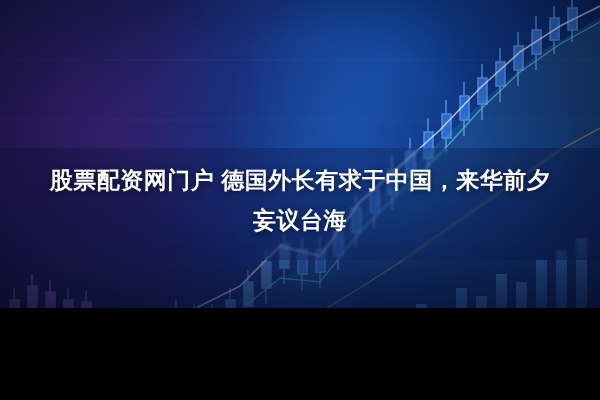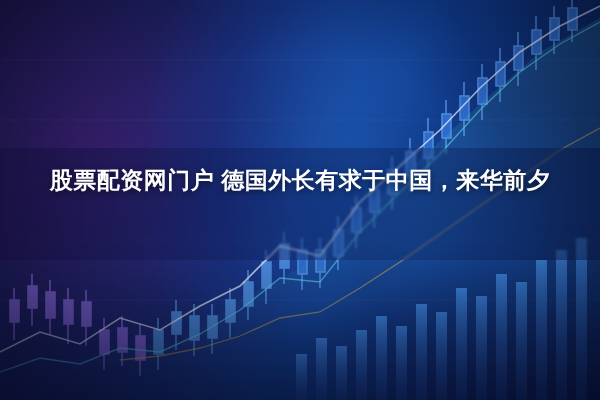--- a/index.html
+++ b/index.html
@@ -3,21 +3,21 @@
 <meta charset="utf-8">
 <style>
   html, body {
     margin: 0;
     padding: 0;
     background: #000;
   }
   #stage {
     position: relative;
     width: 600px;
-    height: 400px;
+    height: 308px;
     overflow: hidden;
     background: #0a1038;
     font-family: "Liberation Sans", sans-serif;
   }
   
   .bg-base {
     position: absolute;
     inset: 0;
     background:
       linear-gradient(110deg, #1a1340 0%, #162a6e 26%, #123a86 46%, #0e3f8e 58%, #0c2f70 74%, #0a1c4c 100%);
@@ -210,15 +210,16 @@
     <polyline fill="none" stroke="#d8b24a" stroke-opacity="0.55" stroke-width="1.3" points="120,360 160,356 200,348 240,336 280,318 320,312 360,288 400,262 440,234 480,206 520,178 560,150 600,128"></polyline>
   </svg>
 
   <div class="bg-dark-bottom"></div>
   <div class="bg-vignette"></div>
 
   <div class="headline-band"></div>
 
   <div class="headline">
     <span class="line">股票配资网门户 德国外长有求于中国，来华前夕</span>
+    <span class="line">妄议台海</span>
   </div>
 
 </div>
 
 </body></html>

